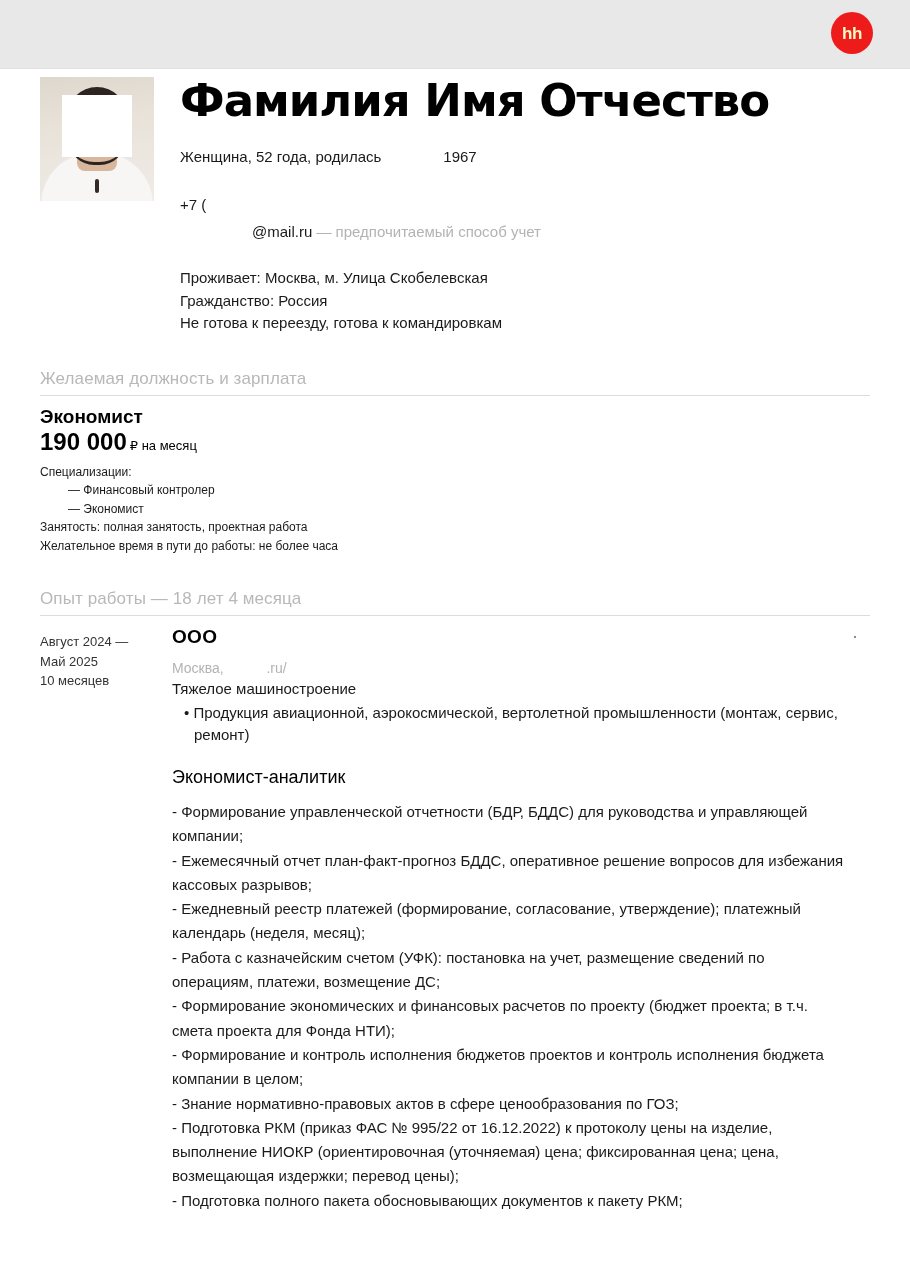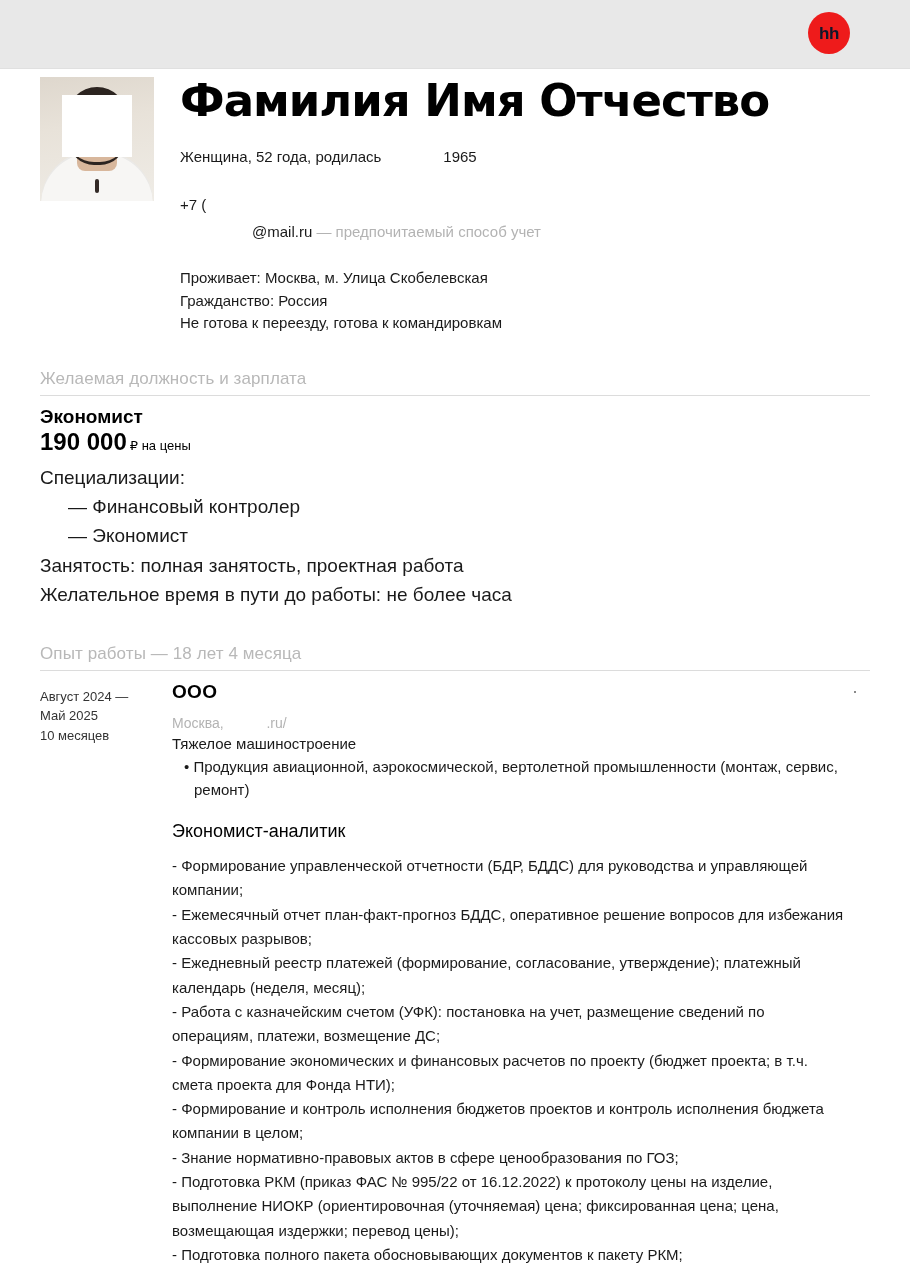--- a/index.html
+++ b/index.html
@@ -18,27 +18,27 @@
 
   
   .topbar {
     position: relative;
     height: 68px;
     background: #e8e8e8;
     border-bottom: 1px solid #e0e0e0;
   }
   .hh-logo {
     position: absolute;
-    right: 60px;
+    right: 37px;
     top: 12px;
     width: 42px;
     height: 42px;
     border-radius: 50%;
     background: #ee1b1b;
-    color: #0f172a;
+    color: #fef9c3;
     font-size: 17px;
     font-weight: 700;
     letter-spacing: -0.5px;
     display: flex;
     align-items: center;
     justify-content: center;
     line-height: 1;
   }
 
   
@@ -195,21 +195,21 @@
     color: #000000;
     white-space: nowrap;
   }
   .salary .cur {
     font-size: 13px;
     font-weight: 400;
     margin-left: 3px;
   }
   .pos-details { margin-top: 7px; }
   .pos-details div {
-    font-size: 19px;
+    font-size: 12px;
     line-height: 1.55;
     color: #1a1a1a;
   }
   .spec-item { padding-left: 28px; }
 
   
   .exp-entry { display: flex; margin-top: 8px; }
   .exp-dates {
     flex: 0 0 132px;
     width: 132px;
@@ -284,21 +284,21 @@
       <div class="neck"></div>
       <div class="collar"></div>
       <div class="pendant"></div>
       <div class="redaction"></div>
     </div>
 
     <div class="identity-main">
       <h1 class="person-name">Фамилия Имя Отчество</h1>
 
       <p class="meta-line">
-        <span>Женщина, 52 года, родилась</span><span class="gap-sm"></span><span>1965</span>
+        <span>Женщина, 52 года, родилась</span><span class="gap-sm"></span><span>1967</span>
       </p>
 
       <div class="contact-block">
         <div class="phone">+7 (</div>
         <div class="email-row">
           <span class="email-user"></span><span class="email-dom">@mail.ru</span>
           <span class="email-note">— предпочитаемый способ учет</span>
         </div>
       </div>
 
@@ -309,21 +309,21 @@
       </div>
     </div>
   </div>
 
   <div class="section">
     <div class="section-title">Желаемая должность и зарплата</div>
 
     <div class="position-row">
       <h2 class="position-title">Экономист</h2>
       <div class="salary">
-        <span>190 000</span><span class="cur">₽ на цены</span>
+        <span>190 000</span><span class="cur">₽ на месяц</span>
       </div>
     </div>
 
     <div class="pos-details">
       <div>Специализации:</div>
       <div class="spec-item">— Финансовый контролер</div>
       <div class="spec-item">— Экономист</div>
       <div>Занятость: полная занятость, проектная работа</div>
       <div>Желательное время в пути до работы: не более часа</div>
     </div>

